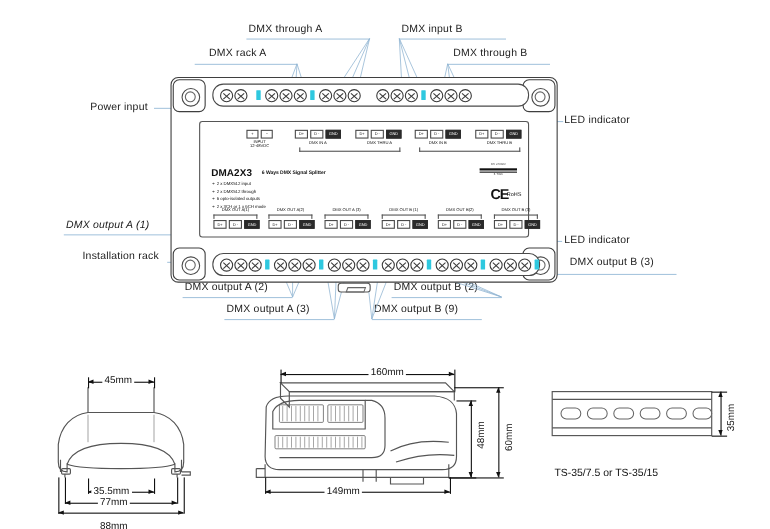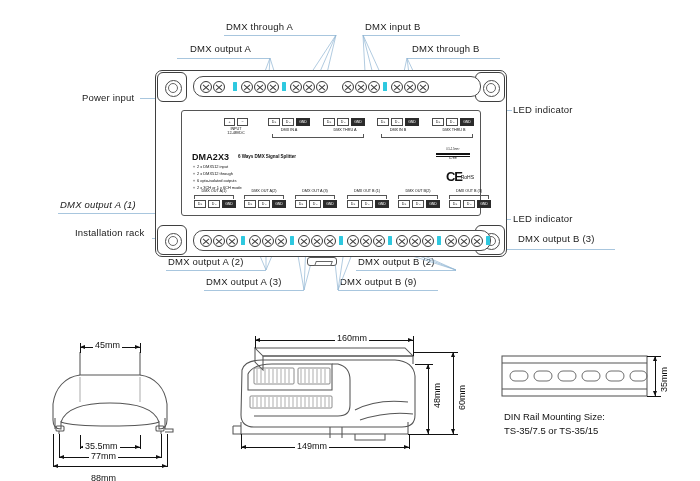--- a/index.html
+++ b/index.html
@@ -158,21 +158,21 @@
   }
 </style>
 </head>
 <body>
 
 <div id="stage">
 
   <div class="callout abs" style="left:226px; top:22px;">DMX through A</div>
   <div class="lead lead-h abs" style="left:224px; top:35px; width:112px;"></div>
 
-  <div class="callout abs" style="left:190px; top:44px;">DMX output A</div>
+  <div class="callout abs" style="left:190px; top:44px;">DMX rack A</div>
   <div class="lead lead-h abs" style="left:177px; top:58px; width:93px;"></div>
 
   <div class="callout abs" style="left:365px; top:22px;">DMX input B</div>
   <div class="lead lead-h abs" style="left:363px; top:35px; width:97px;"></div>
 
   <div class="callout abs" style="left:412px; top:44px;">DMX through B</div>
   <div class="lead lead-h abs" style="left:407px; top:58px; width:93px;"></div>
 
   <div class="callout abs" style="left:82px; top:93px;">Power input</div>
   <div class="lead lead-h abs" style="left:140px; top:98px; width:36px;"></div>
@@ -540,17 +540,16 @@
     </svg>
 
     
     <div class="dim-vline" style="left:155px; top:4px; height:40px;"></div>
     <div class="arrowU" style="left:152.5px; top:4px;"></div>
     <div class="arrowD" style="left:152.5px; top:39px;"></div>
     <div class="dim-line" style="left:147px; top:4px; width:14px;"></div>
     <div class="dim-line" style="left:147px; top:44px; width:14px;"></div>
     <div class="dimtxt vert" style="left:159px; top:42px;">35mm</div>
 
-    <div class="din-text" style="left:4px; top:58px;">DIN Rail Mounting Size:</div>
     <div class="din-text" style="left:4px; top:72px;">TS-35/7.5 or TS-35/15</div>
   </div>
 
 </div>
 
 </body></html>

